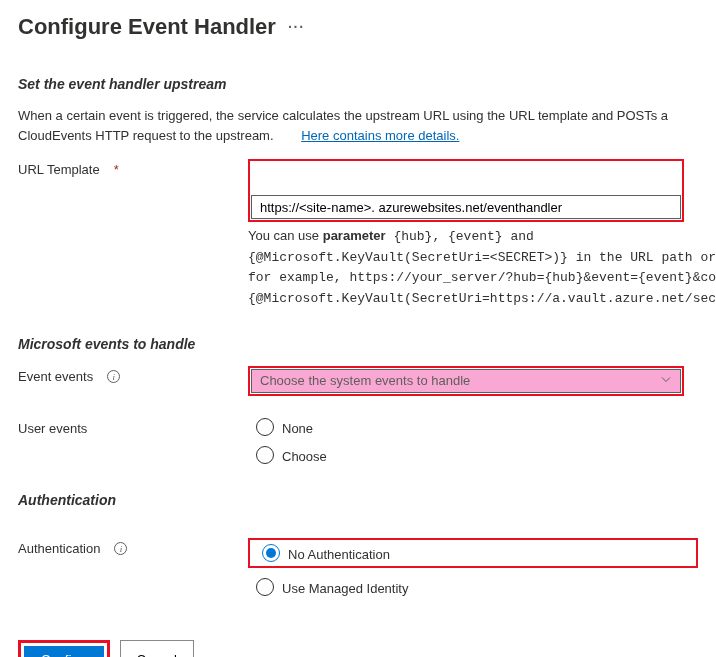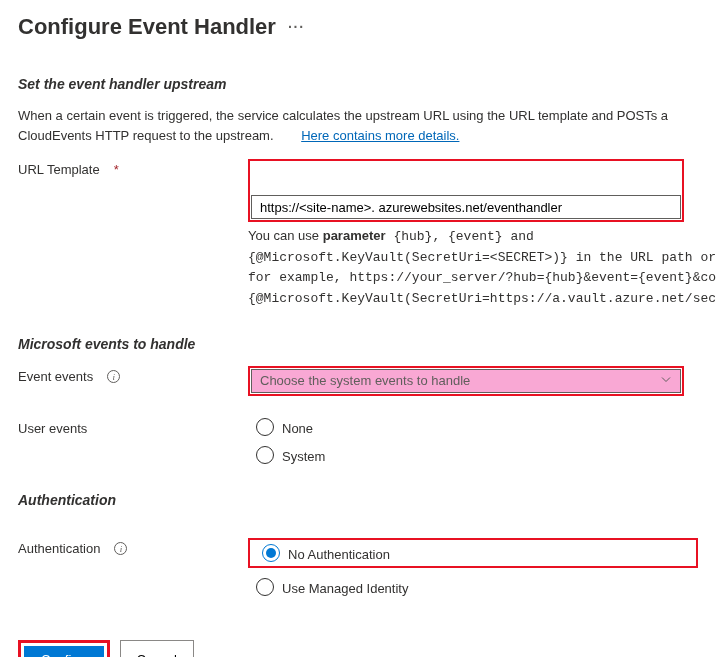--- a/index.html
+++ b/index.html
@@ -214,21 +214,21 @@
 <div class="row">
   <div class="label-col">User events</div>
   <div class="field-col">
     <div class="radio-group">
       <div class="radio-item">
         <span class="radio-outer"></span>
         <span class="radio-label">None</span>
       </div>
       <div class="radio-item">
         <span class="radio-outer"></span>
-        <span class="radio-label">System</span>
+        <span class="radio-label">Choose</span>
       </div>
     </div>
   </div>
 </div>
 
 <div class="section-gap"></div>
 
 <h2>Authentication</h2>
 
 <div class="section-gap"></div>

